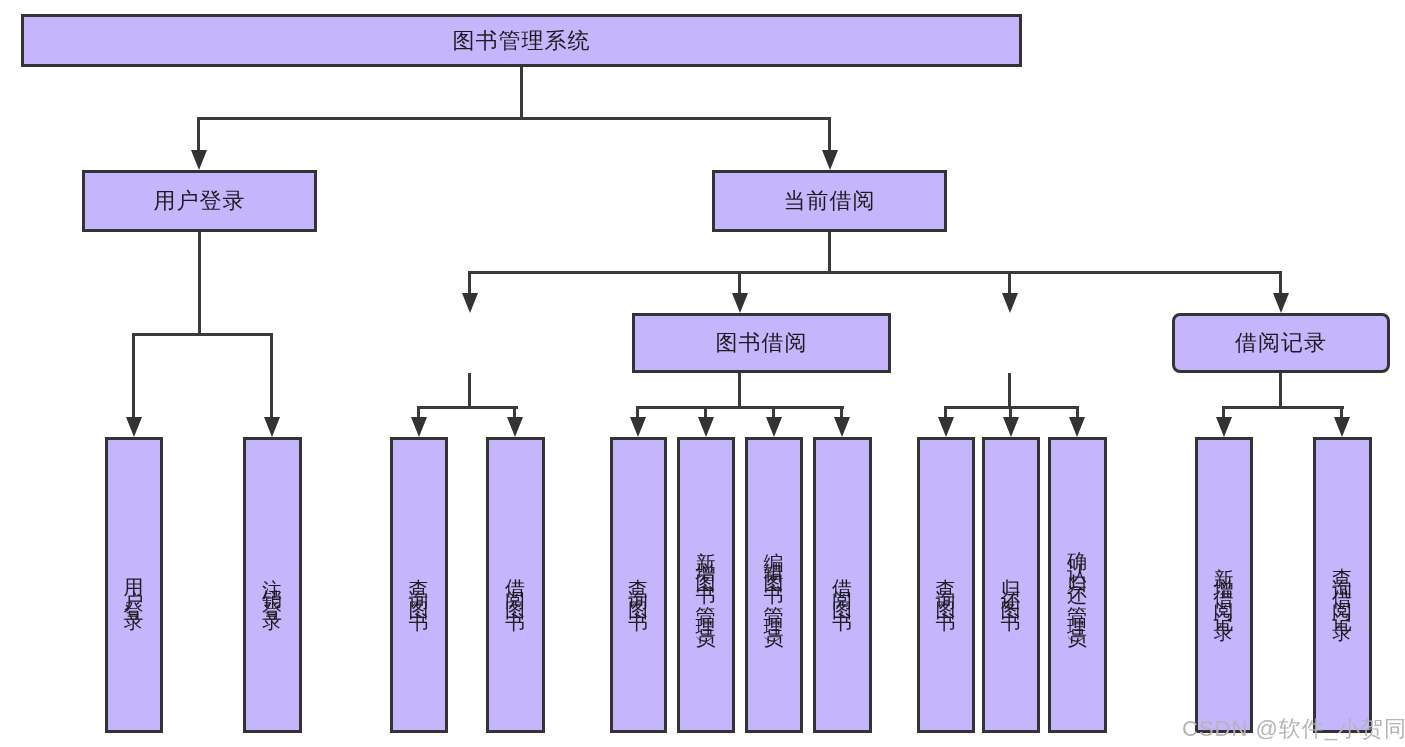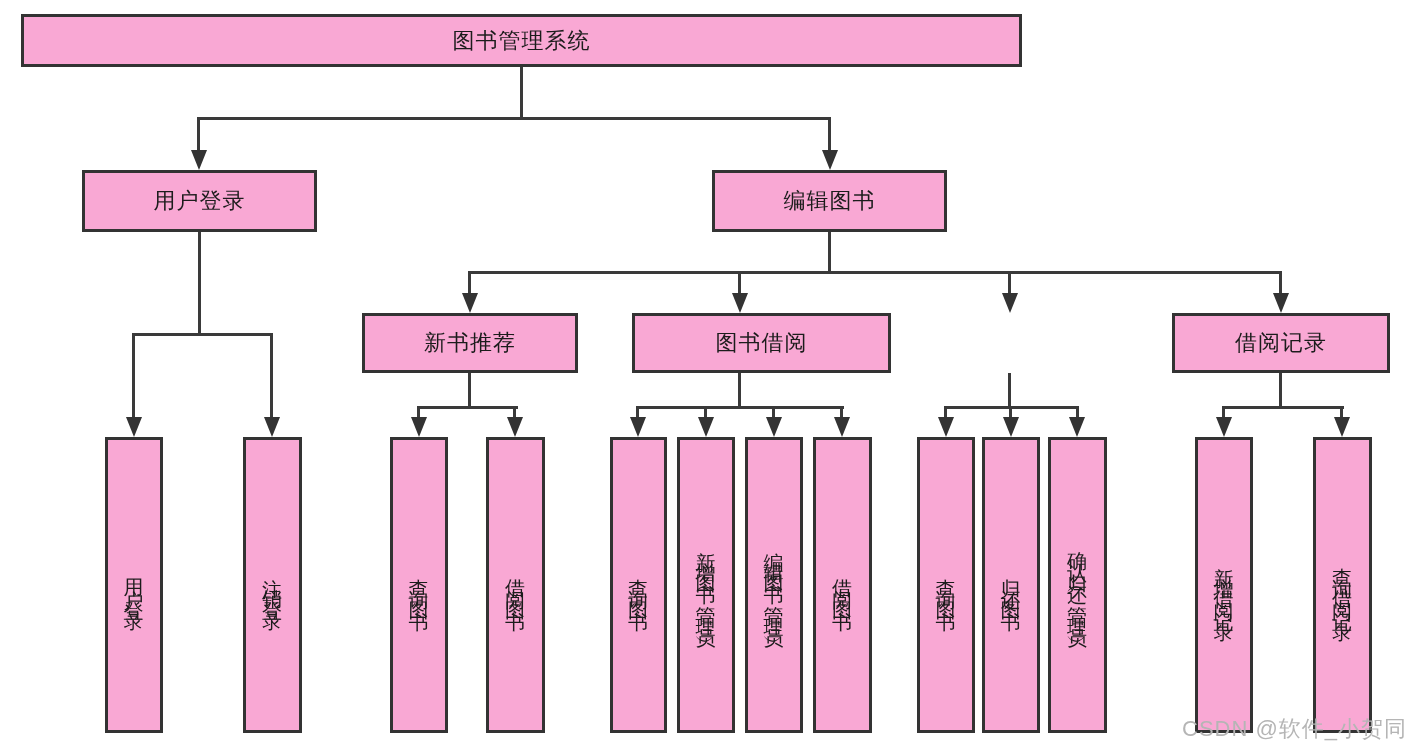--- a/index.html
+++ b/index.html
@@ -1,21 +1,21 @@
 <!DOCTYPE html>
 <html><head>
 <meta charset="utf-8">
 <style>
   html,body{margin:0;padding:0;background:#ffffff;}
   .canvas{
     position:relative;width:1405px;height:747px;background:#ffffff;overflow:hidden;
     font-family:"Liberation Sans","DejaVu Sans",sans-serif;color:#1c1c1c;
   }
   .box{
-    position:absolute;box-sizing:border-box;border:3px solid #333333;background:#f9a8d4;
+    position:absolute;box-sizing:border-box;border:3px solid #333333;background:#c4b5fd;
     display:flex;align-items:center;justify-content:center;z-index:2;text-align:center;
   }
   .hbox{font-size:22px;letter-spacing:1px;}
   .vbox{
     writing-mode:vertical-rl;text-orientation:mixed;
     font-size:20px;letter-spacing:11px;line-height:1;
     display:flex;align-items:center;justify-content:center;
   }
   .line{position:absolute;background:#3a3a3a;z-index:1;}
   .arrow{
@@ -35,33 +35,30 @@
 
   <div class="box hbox" style="left:21px;top:14px;width:1001px;height:53px;">
     <span>图书管理系统</span>
   </div>
 
   <div class="box hbox" style="left:82px;top:170px;width:235px;height:62px;">
     <span>用户登录</span>
   </div>
 
   <div class="box hbox" style="left:712px;top:170px;width:235px;height:62px;">
-    <span>编辑图书</span>
+    <span>当前借阅</span>
   </div>
 
-  <div class="box hbox" style="left:362px;top:313px;width:216px;height:60px;">
-    <span>新书推荐</span>
-  </div>
 
   <div class="box hbox" style="left:632px;top:313px;width:259px;height:60px;">
     <span>图书借阅</span>
   </div>
 
 
-  <div class="box hbox" style="left:1172px;top:313px;width:218px;height:60px;">
+  <div class="box hbox" style="left:1172px;top:313px;width:218px;height:60px;border-radius:8px;">
     <span>借阅记录</span>
   </div>
 
   <div class="box vbox" style="left:105px;top:437px;width:58px;height:296px;">
     <span>用户登录</span>
   </div>
 
   <div class="box vbox" style="left:243px;top:437px;width:59px;height:296px;">
     <span>注销登录</span>
   </div>

